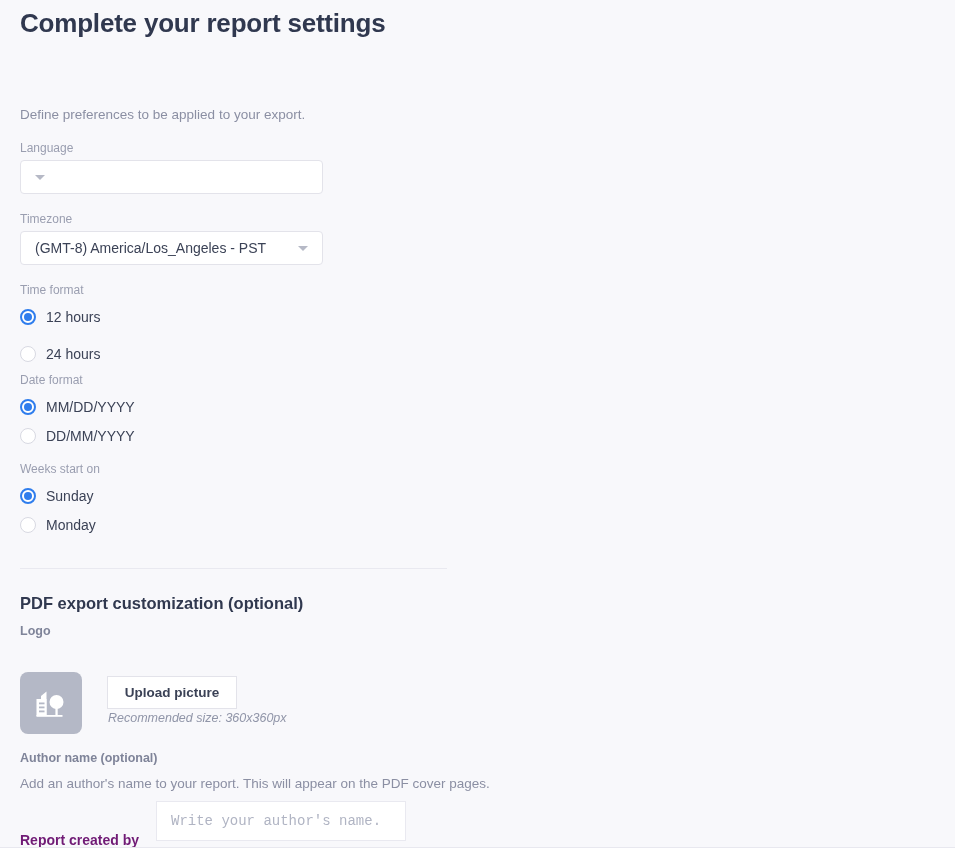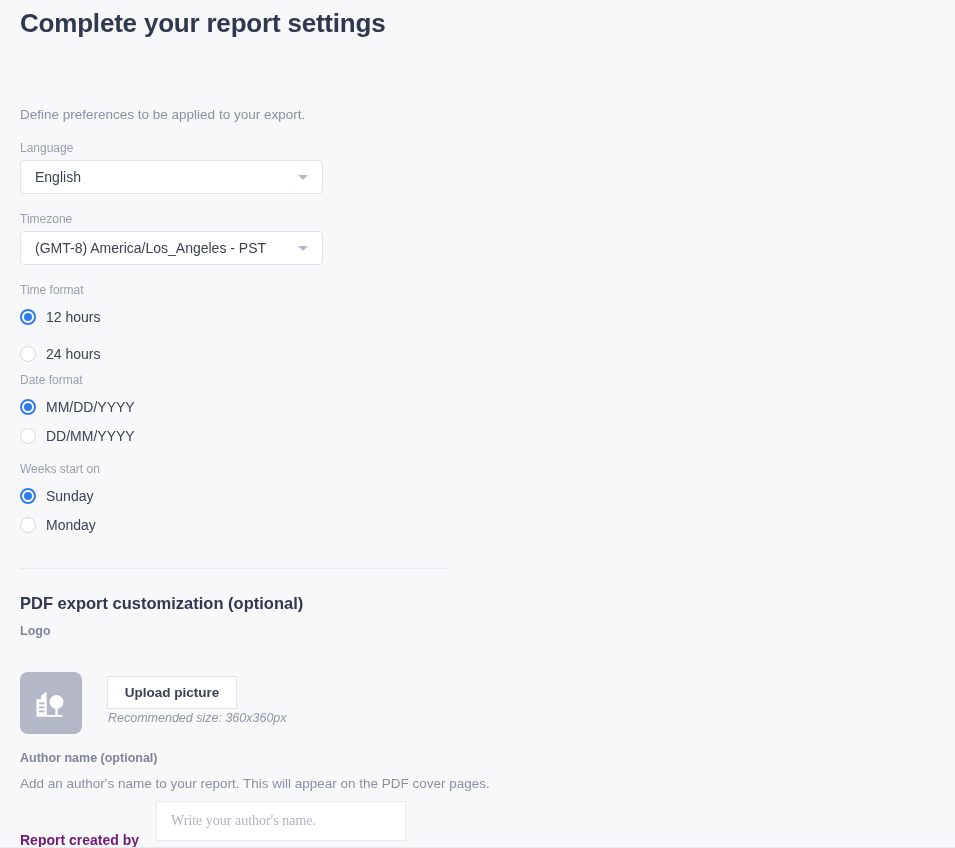--- a/index.html
+++ b/index.html
@@ -224,39 +224,38 @@
     position: absolute;
     left: 156px;
     top: 801px;
     width: 250px;
     height: 40px;
     background: #ffffff;
     border: 1px solid #e9e9f0;
     border-radius: 0;
     padding: 0 14px;
     font-size: 14px;
-    font-family: Liberation Serif, serif;
+    font-family: Liberation Mono, monospace;
     color: #1d4ed8;
     outline: none;
   }
   .author-input::placeholder {
     color: #b0b4c3;
   }
 </style>
 </head>
 <body>
 
 <div class="page">
 
   <div class="h1">Complete your report settings</div>
   <div class="intro">Define preferences to be applied to your export.</div>
 
   <div class="field-label" style="left:20px; top:141px;">Language</div>
   <div class="select-box" style="top:160px;">
-    <span class="select-value">English</span>
     <span class="caret"></span>
   </div>
 
   <div class="field-label" style="left:20px; top:212px;">Timezone</div>
   <div class="select-box" style="top:231px;">
     <span class="select-value">(GMT-8) America/Los_Angeles - PST</span>
     <span class="caret"></span>
   </div>
 
   <div class="field-label" style="left:20px; top:283px;">Time format</div>

